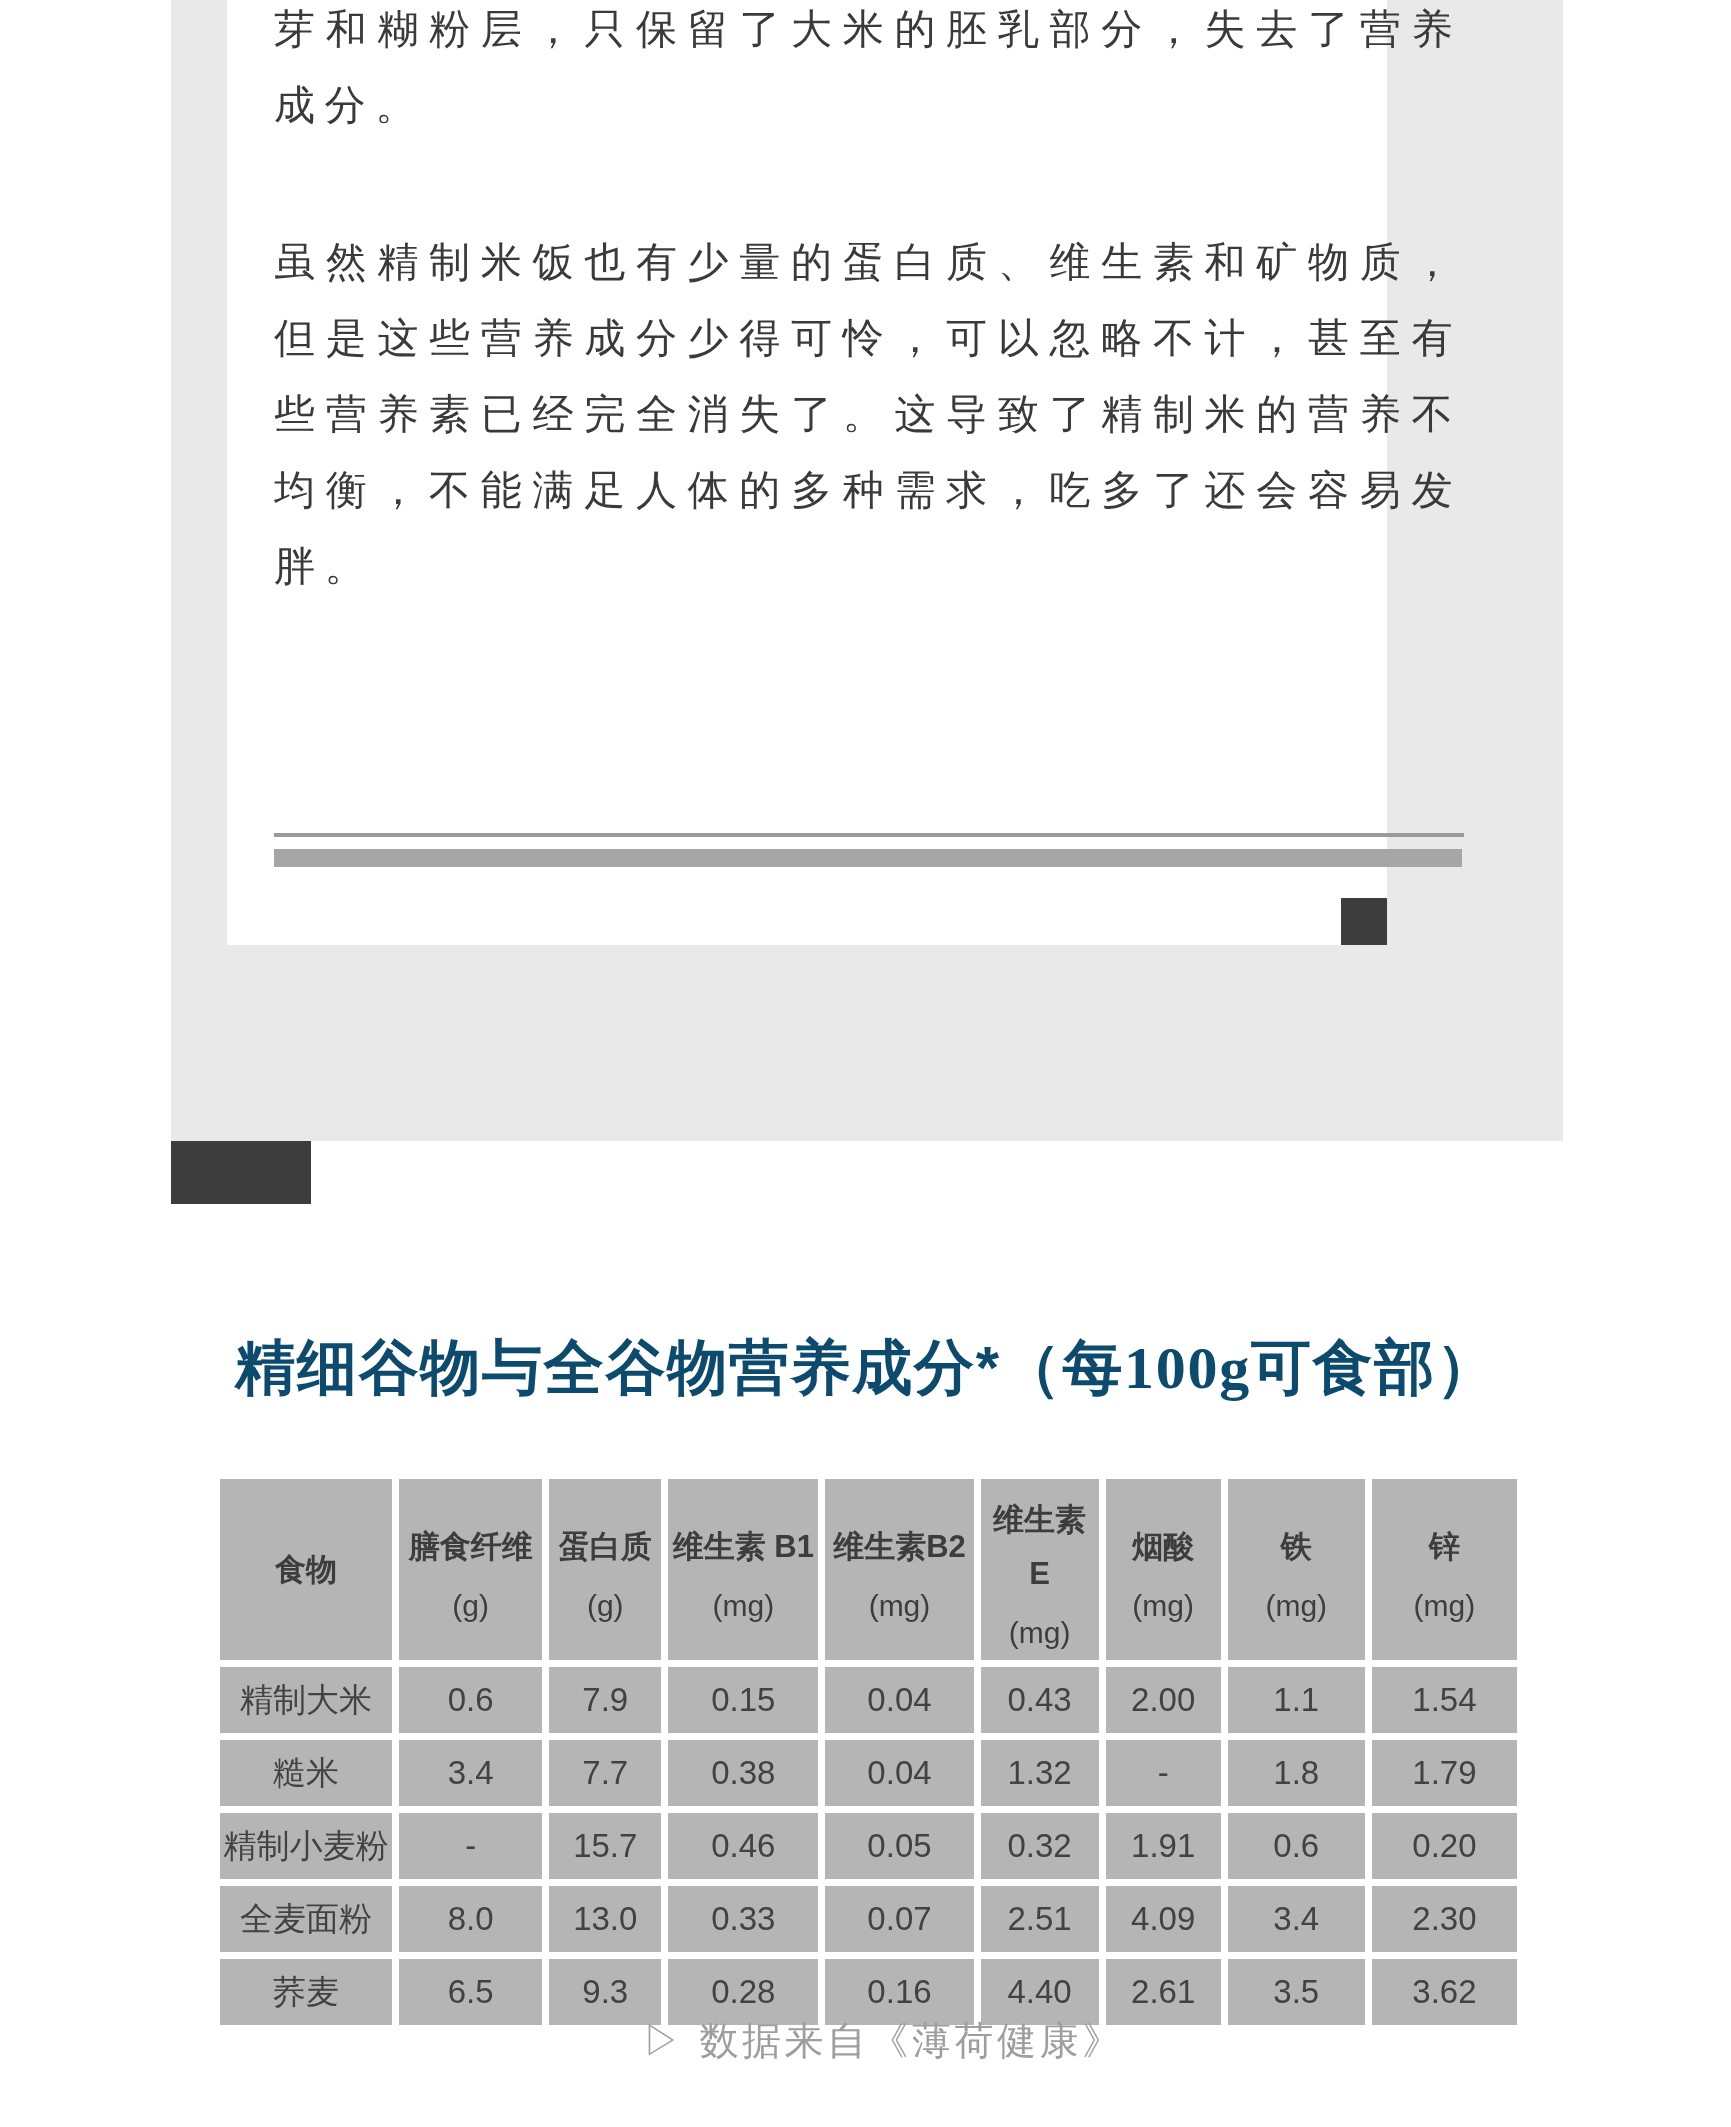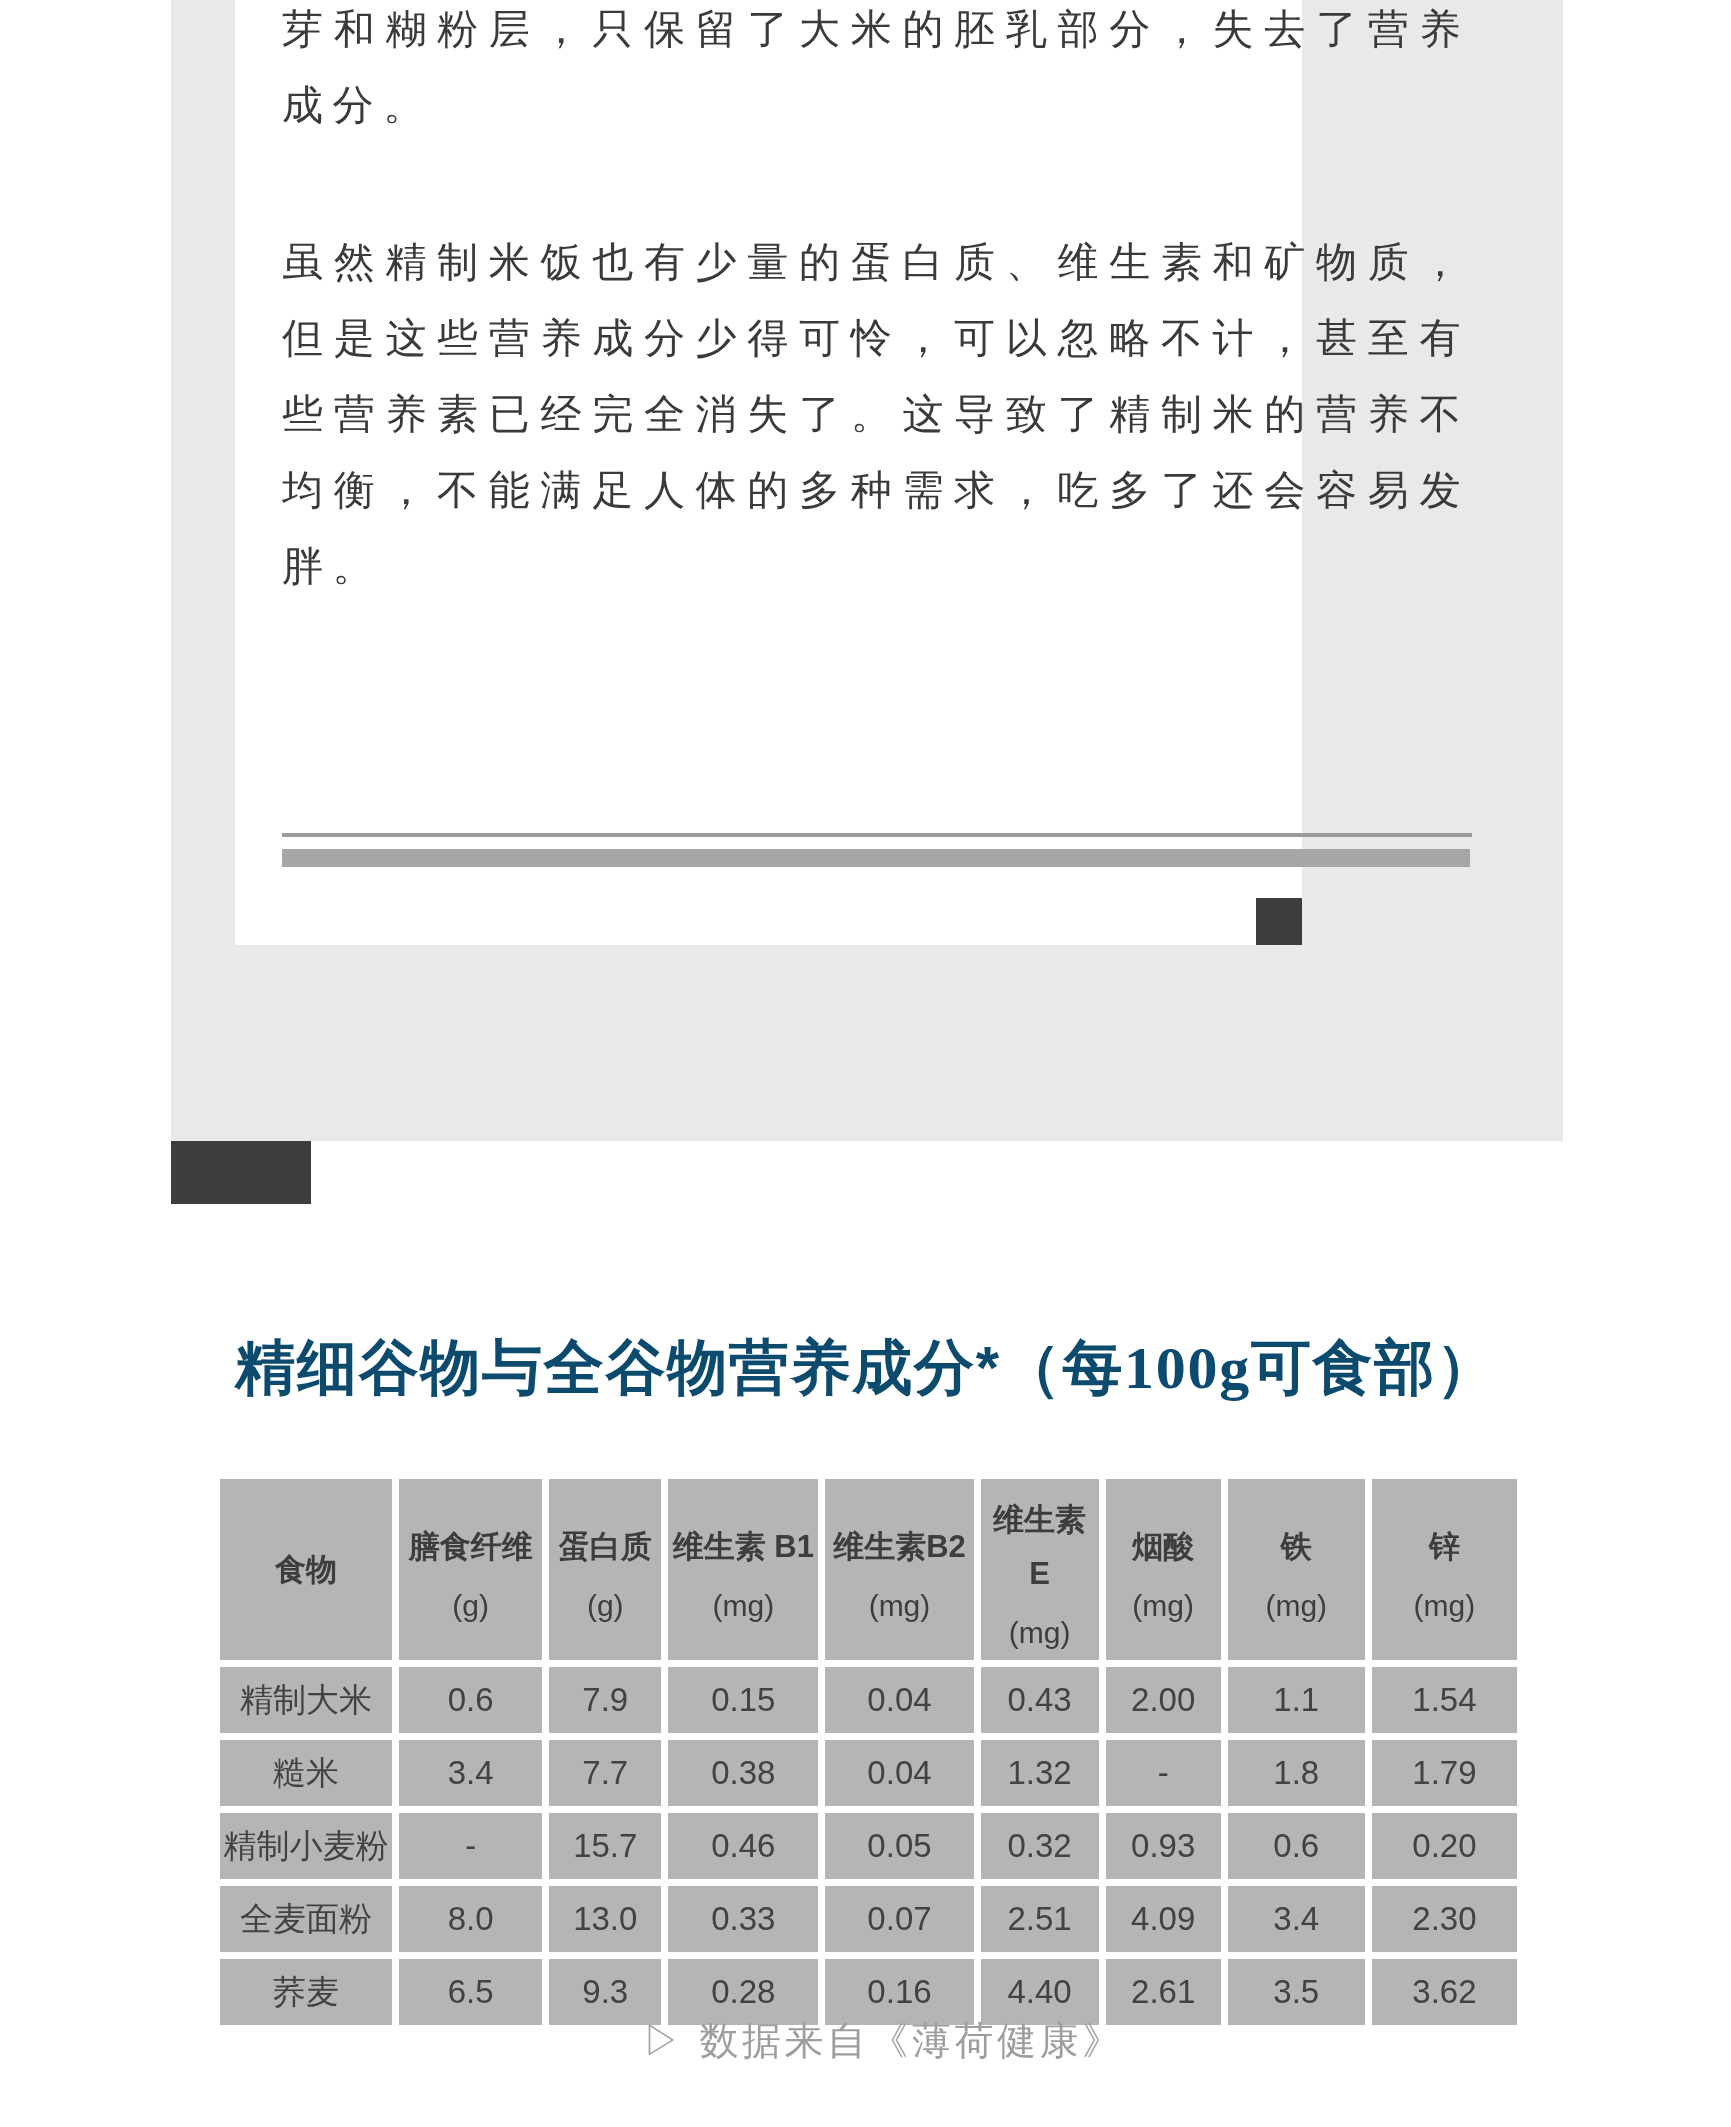--- a/index.html
+++ b/index.html
@@ -1,21 +1,21 @@
 <!DOCTYPE html>
 <html style="font-size:14px"><head>
 <meta charset="utf-8">
 <style>
   html,body{margin:0;padding:0;}
   body{
     width:1732px;height:2128px;position:relative;background:#ffffff;
     font-family:"Liberation Sans",sans-serif;overflow:hidden;
   }
   .gray-band{position:absolute;left:171px;top:0;width:1392px;height:1141px;background:#e9e9e9;}
-  .card{position:absolute;left:235px;top:0;width:1067px;height:945px;background:#ffffff;}
+  .card{position:absolute;left:227px;top:0;width:1160px;height:945px;background:#ffffff;}
   .para{
     position:absolute;left:47px;width:1188px;
     font-size:41px;line-height:76px;letter-spacing:9.6px;
     color:#3a3a3a;text-align:justify;
   }
   .para-1{top:-8.7px;}
   .para-2{top:224px;}
   .watermark{
     position:absolute;right:31px;top:759px;
     font-size:35px;letter-spacing:3.5px;color:#b9b9b9;white-space:nowrap;
@@ -146,21 +146,21 @@
           <td class="cell-num">1.8</td>
           <td class="cell-num last-col">1.79</td>
         </tr>
         <tr>
           <th class="food-label">精制小麦粉</th>
           <td class="cell-num">-</td>
           <td class="cell-num">15.7</td>
           <td class="cell-num">0.46</td>
           <td class="cell-num">0.05</td>
           <td class="cell-num">0.32</td>
-          <td class="cell-num">0.93</td>
+          <td class="cell-num">1.91</td>
           <td class="cell-num">0.6</td>
           <td class="cell-num last-col">0.20</td>
         </tr>
         <tr>
           <th class="food-label">全麦面粉</th>
           <td class="cell-num">8.0</td>
           <td class="cell-num">13.0</td>
           <td class="cell-num">0.33</td>
           <td class="cell-num">0.07</td>
           <td class="cell-num">2.51</td>

